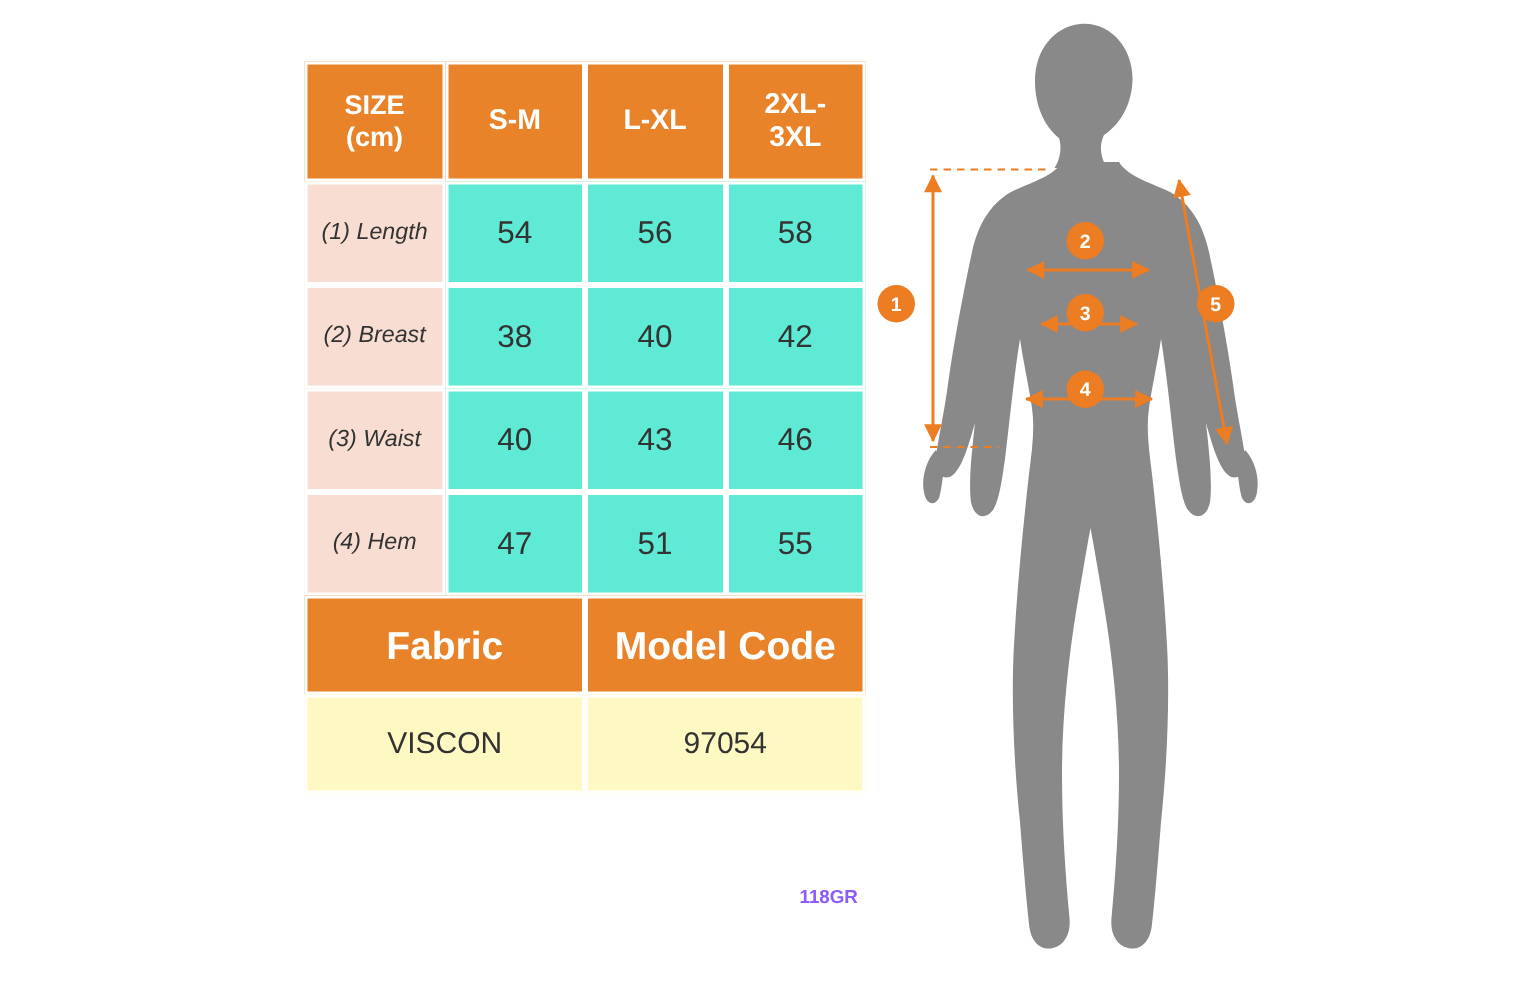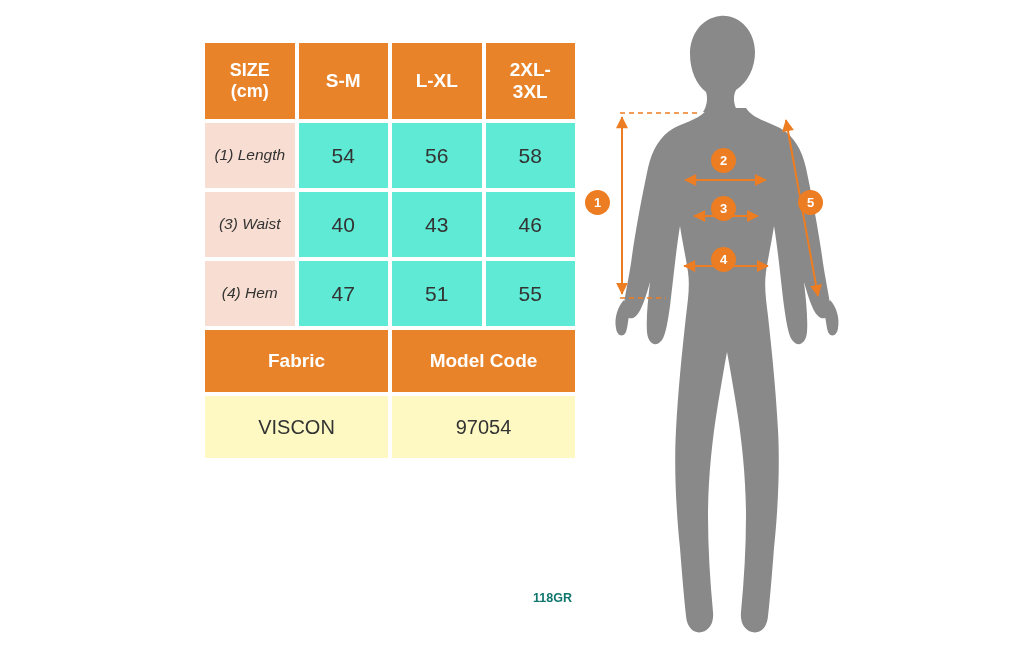--- a/index.html
+++ b/index.html
@@ -61,37 +61,37 @@
     color: #333333;
     font-size: 21px;
     height: 65px;
   }
   .val-cell.dash {
     font-size: 19px;
   }
   .sub-head {
     background: #e8832a;
     color: #ffffff;
-    font-size: 19px;
+    font-size: 26px;
     font-weight: bold;
     height: 62px;
   }
   .sub-val {
     background: #fef9c3;
     color: #333333;
     font-size: 20px;
     height: 62px;
   }
   #code-note {
     position: absolute;
     left: 533px;
     top: 591px;
     font-size: 12.5px;
     font-weight: bold;
-    color: #0f766e;
+    color: #8b5cf6;
   }
   
   #figure-area {
     position: absolute;
     left: 590px;
     top: 0px;
     width: 300px;
     height: 662px;
   }
   #figure-svg {
@@ -139,20 +139,26 @@
         </td>
       </tr>
 
       <tr>
         <td class="row-label">(1) Length</td>
         <td class="val-cell">54</td>
         <td class="val-cell">56</td>
         <td class="val-cell">58</td>
       </tr>
 
+      <tr>
+        <td class="row-label">(2) Breast</td>
+        <td class="val-cell">38</td>
+        <td class="val-cell">40</td>
+        <td class="val-cell">42</td>
+      </tr>
 
       <tr>
         <td class="row-label">(3) Waist</td>
         <td class="val-cell">40</td>
         <td class="val-cell">43</td>
         <td class="val-cell">46</td>
       </tr>
 
       <tr>
         <td class="row-label">(4) Hem</td>

